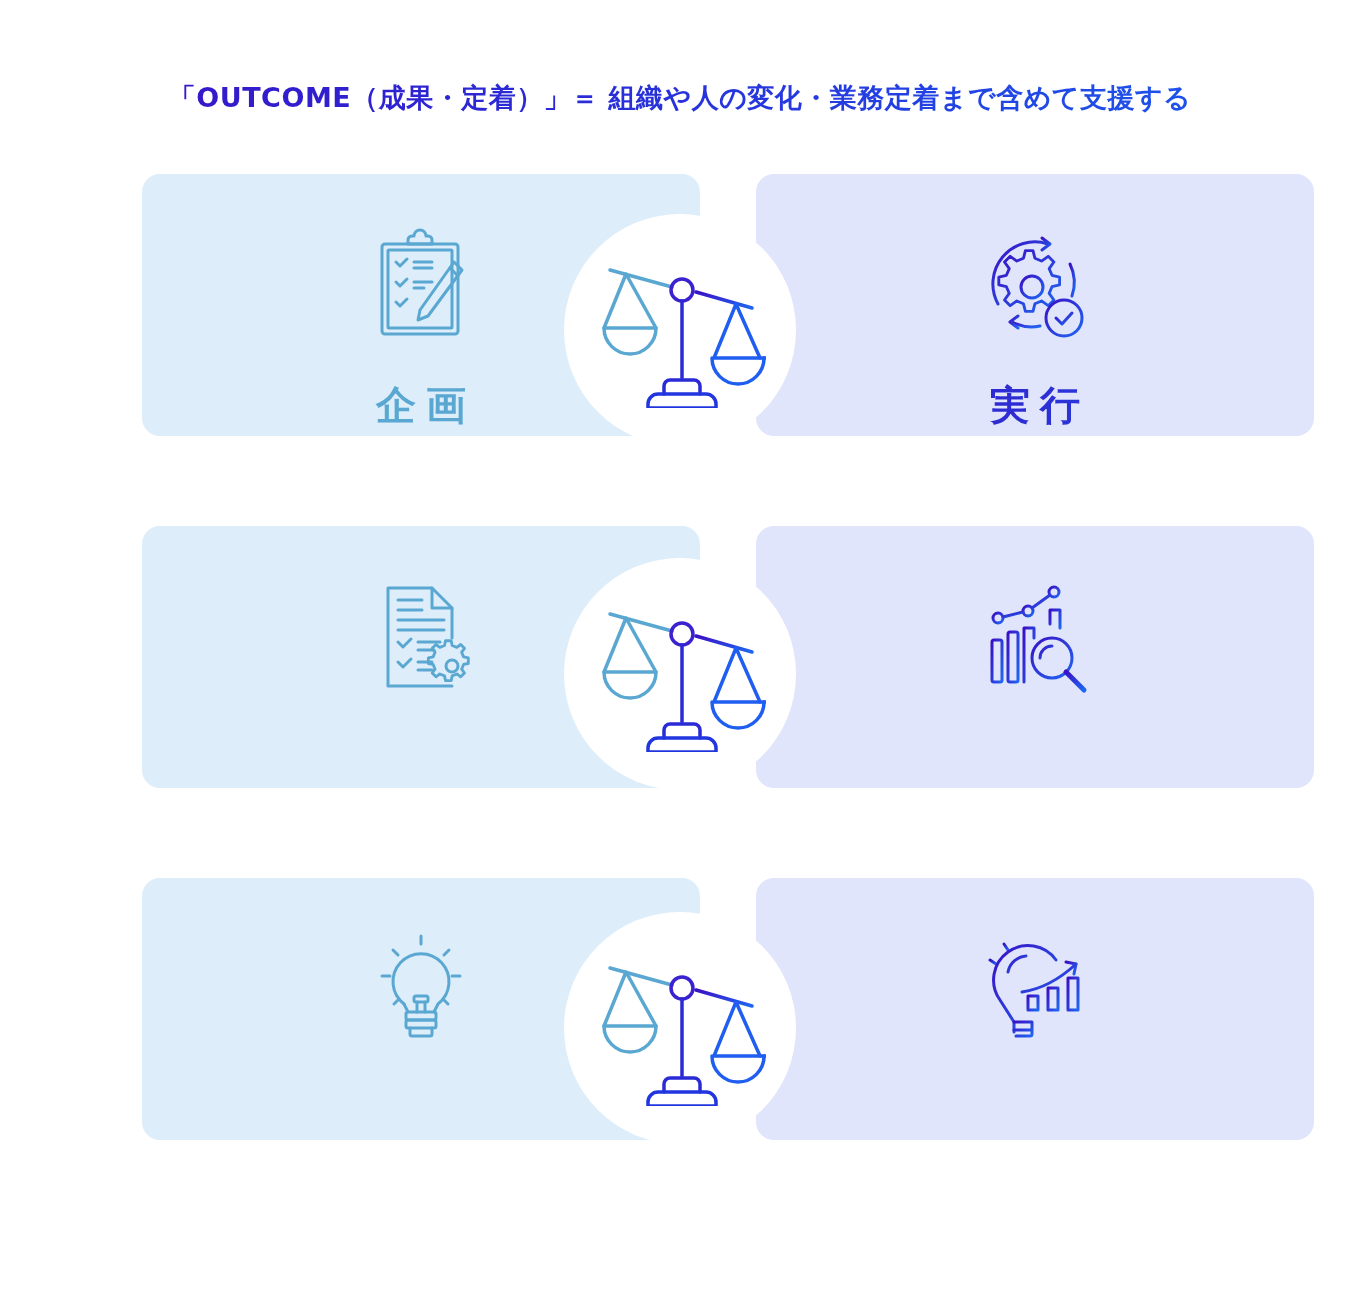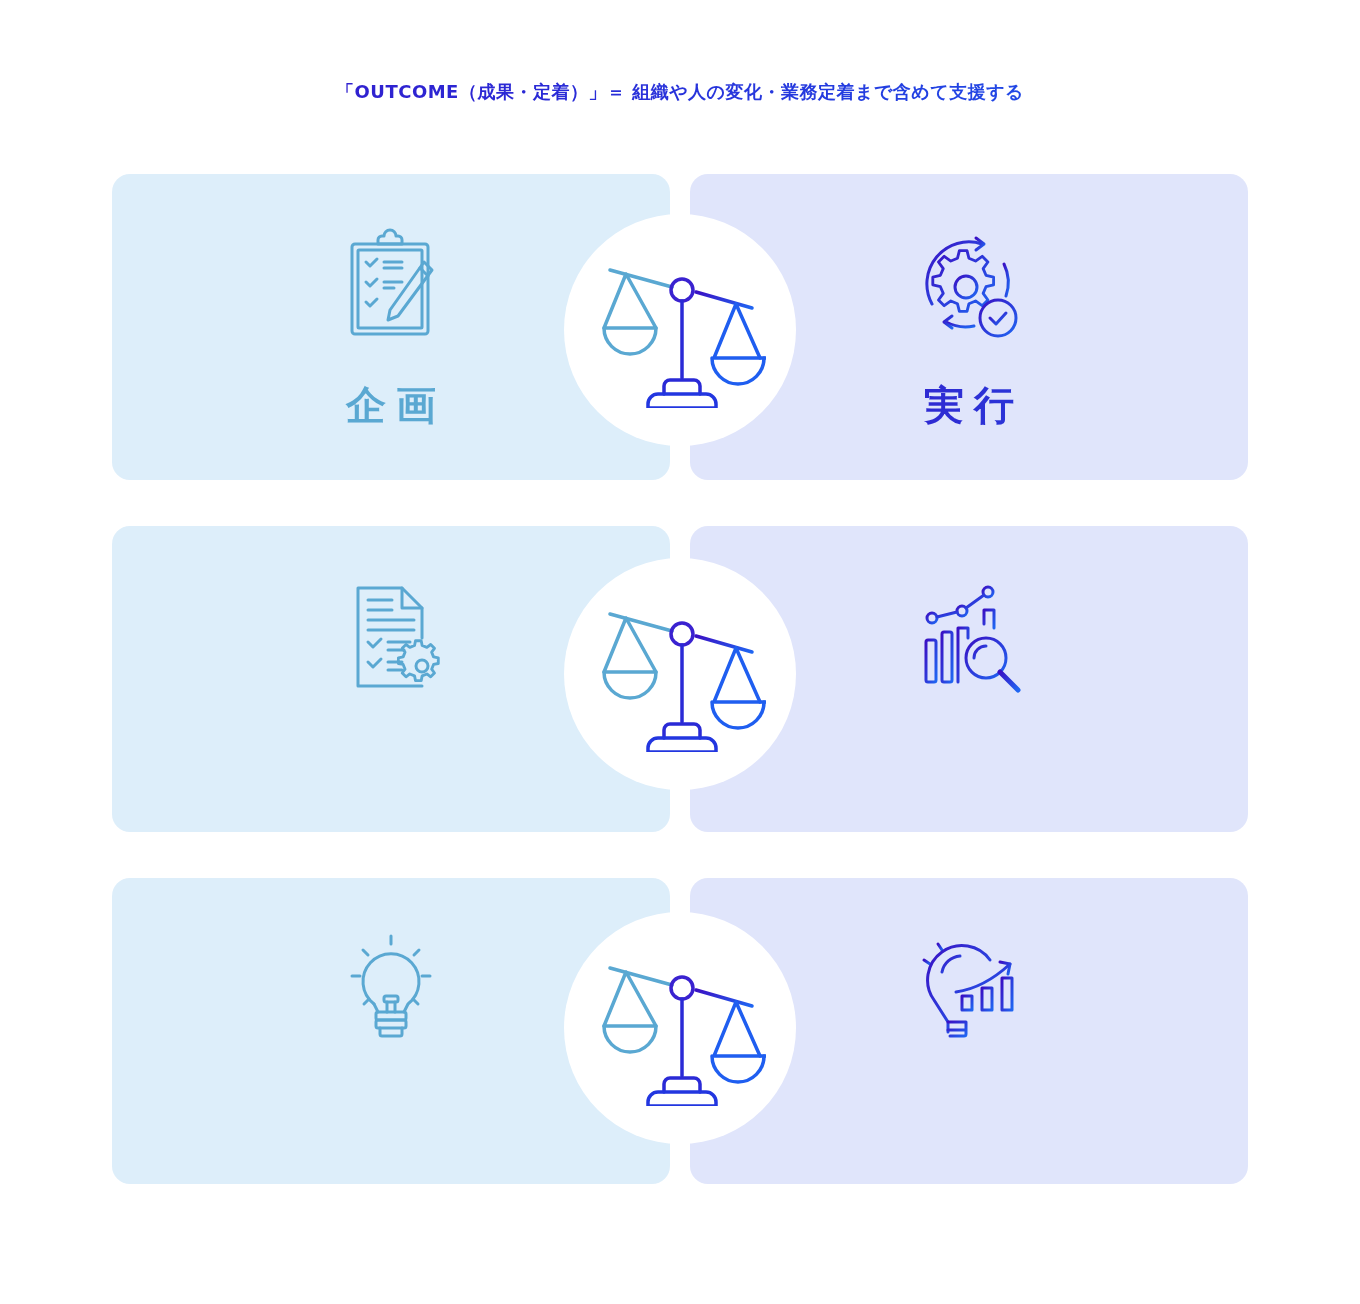--- a/index.html
+++ b/index.html
@@ -2,29 +2,29 @@
 <html><head>
 <meta charset="utf-8">
 <style>
   html, body { margin: 0; padding: 0; }
   body {
     width: 1360px; height: 1304px; background: #ffffff; position: relative;
     font-family: "DejaVu Sans", "Liberation Sans", sans-serif; overflow: hidden;
   }
   .headline {
     position: absolute; left: 0; right: 0; top: 80px; text-align: center;
-    font-size: 18px; font-weight: bold; letter-spacing: 0.5px;
+    font-size: 27px; font-weight: bold; letter-spacing: 0.5px;
     background: linear-gradient(90deg, #3a10c4 0%, #2a2ad6 40%, #1a5cf0 100%);
     -webkit-background-clip: text; background-clip: text; color: transparent;
   }
   .panel {
-    position: absolute; width: 558px; height: 306px; border-radius: 18px;
+    position: absolute; width: 558px; height: 262px; border-radius: 18px; margin-left: 30px;
   }
   .panel.left { left: 112px; background: #ddeefa; }
-  .panel.right { left: 690px; background: #e0e5fb; }
+  .panel.right { left: 726px; background: #e0e5fb; }
   .icon {
     position: absolute; left: 50%; top: 52px; width: 110px; height: 120px;
     transform: translateX(-50%);
   }
   .label {
     position: absolute; left: 0; right: 0; top: 204px; text-align: center;
     font-size: 40px; font-weight: bold; letter-spacing: 10px; padding-left: 10px;
   }
   .left .label { color: #5aa8d2; }
   .right .label {

